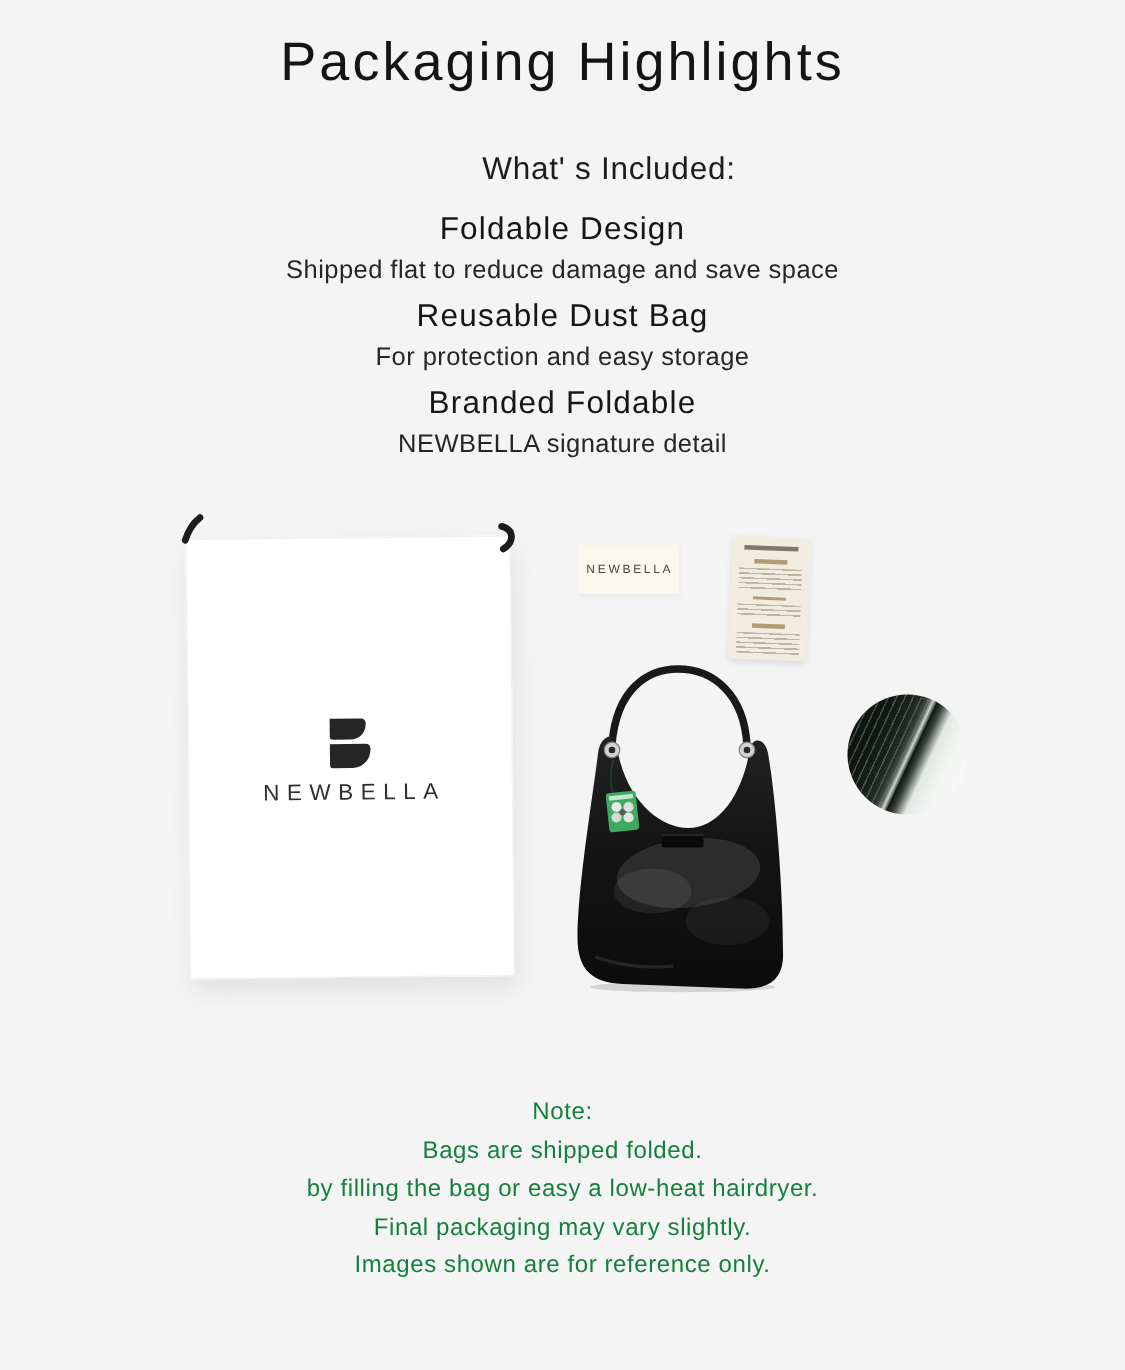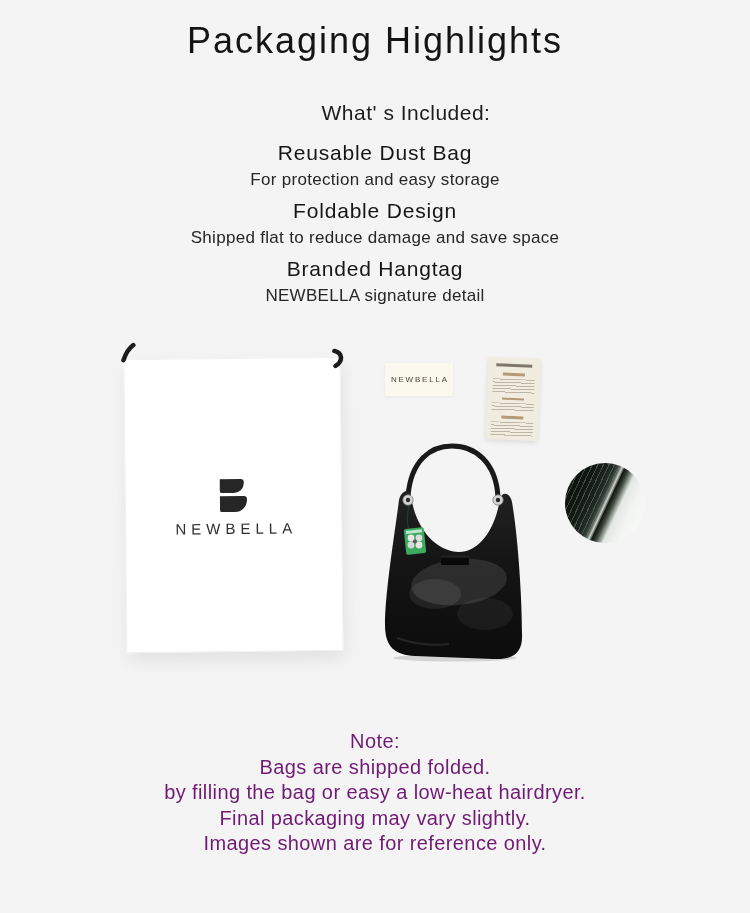--- a/index.html
+++ b/index.html
@@ -76,41 +76,41 @@
   }
   .detail-circle::after {
     content: ""; position: absolute; inset: 0; border-radius: 50%;
     background: repeating-linear-gradient(115deg,
       rgba(255,255,255,0.22) 0 1px, transparent 1px 5px);
     -webkit-mask: linear-gradient(115deg, #000 40%, transparent 58%);
     mask: linear-gradient(115deg, #000 40%, transparent 58%);
   }
   
   .note { position: absolute; top: 729px; left: 0; width: 100%; text-align: center; }
-  .note div { font-size: 20px; line-height: 25.5px; letter-spacing: 0.4px; color: #701a75; }
+  .note div { font-size: 16px; line-height: 25.5px; letter-spacing: 0.4px; color: #15803d; }
 </style>
 </head>
 <body>
 
 <div class="canvas">
 
   <div class="title">Packaging Highlights</div>
   <div class="subtitle">What' s Included:</div>
 
   <div class="features">
     <div class="feature">
+      <div class="f-h">Foldable Design</div>
+      <div class="f-d">Shipped flat to reduce damage and save space</div>
+    </div>
+    <div class="feature">
       <div class="f-h">Reusable Dust Bag</div>
       <div class="f-d">For protection and easy storage</div>
     </div>
     <div class="feature">
-      <div class="f-h">Foldable Design</div>
-      <div class="f-d">Shipped flat to reduce damage and save space</div>
-    </div>
-    <div class="feature">
-      <div class="f-h">Branded Hangtag</div>
+      <div class="f-h">Branded Foldable</div>
       <div class="f-d">NEWBELLA signature detail</div>
     </div>
   </div>
 
   <div class="gallery">
 
     <div class="dust-bag">
       <svg class="knot knot-left" width="17" height="21" viewBox="0 0 17 21">
         <path d="M4,18 C6,12 10,6 14,3" stroke="#1c1c1c" stroke-width="4.5" stroke-linecap="round" fill="none"></path>
       </svg>

